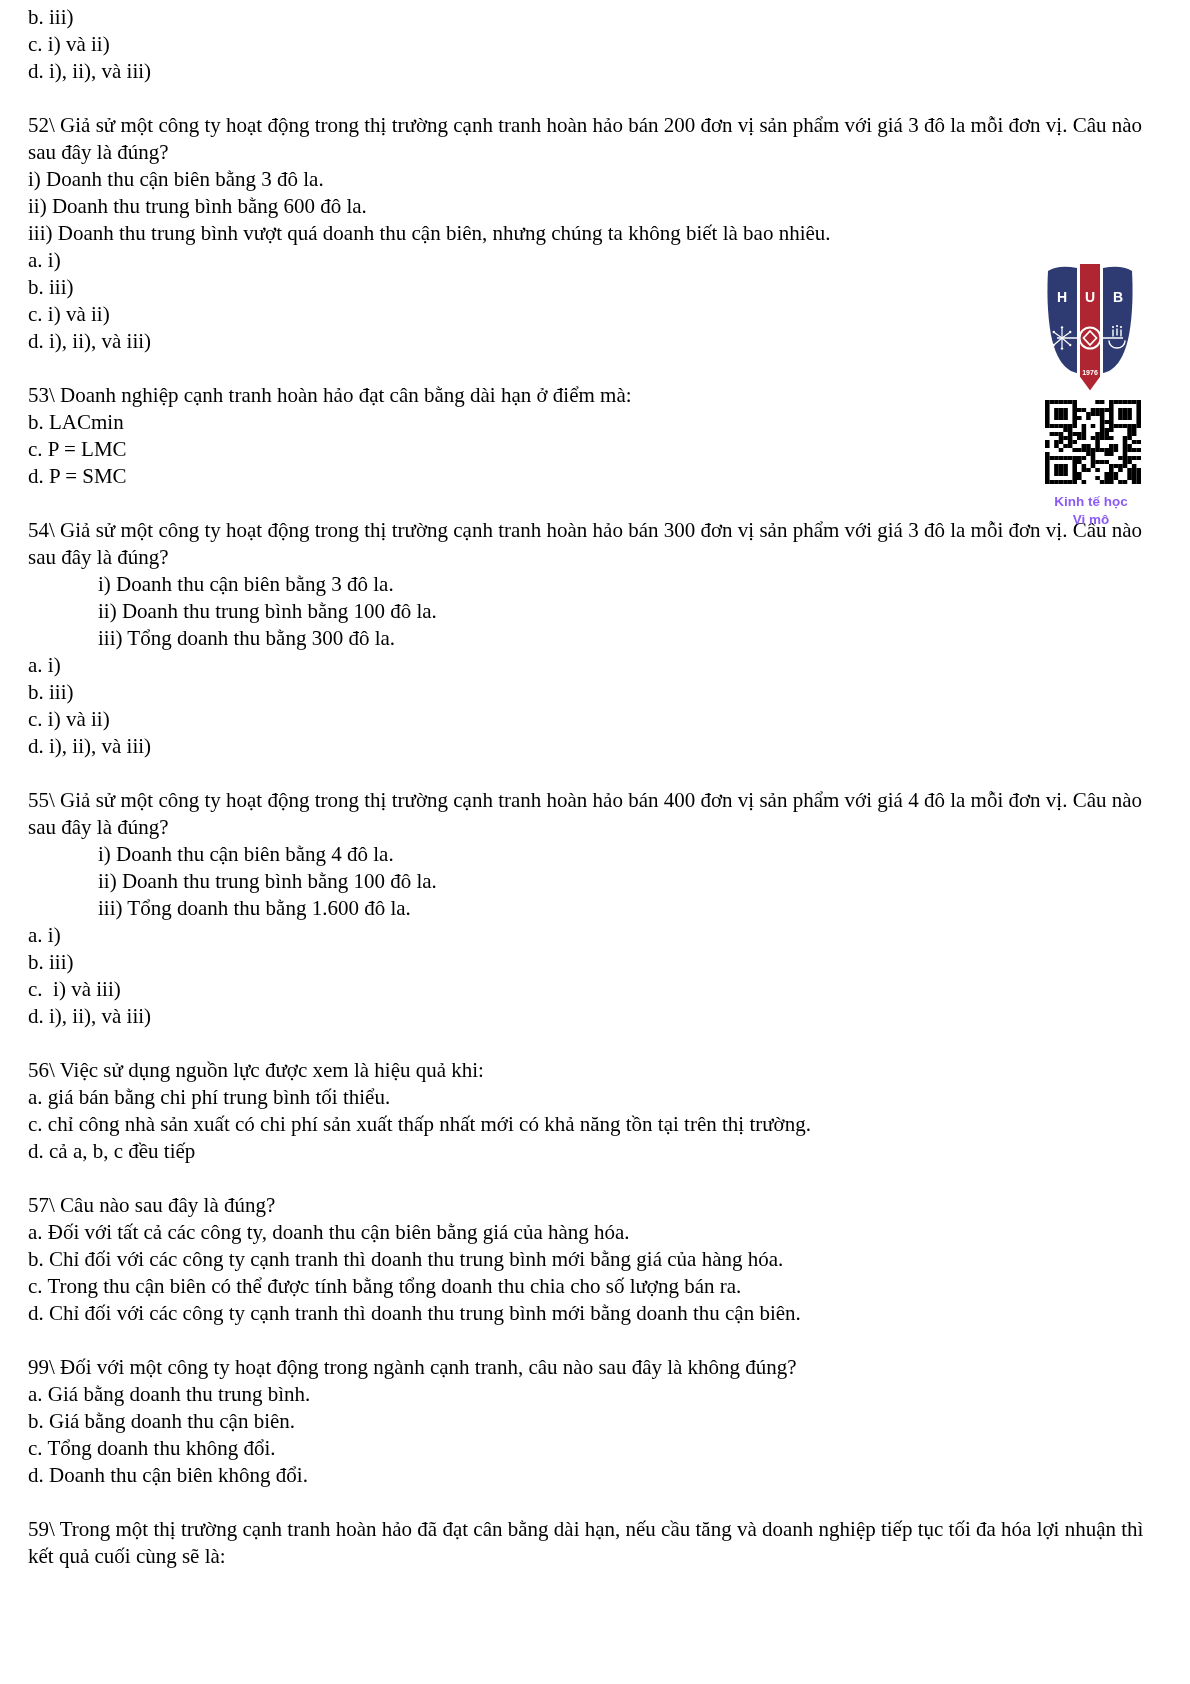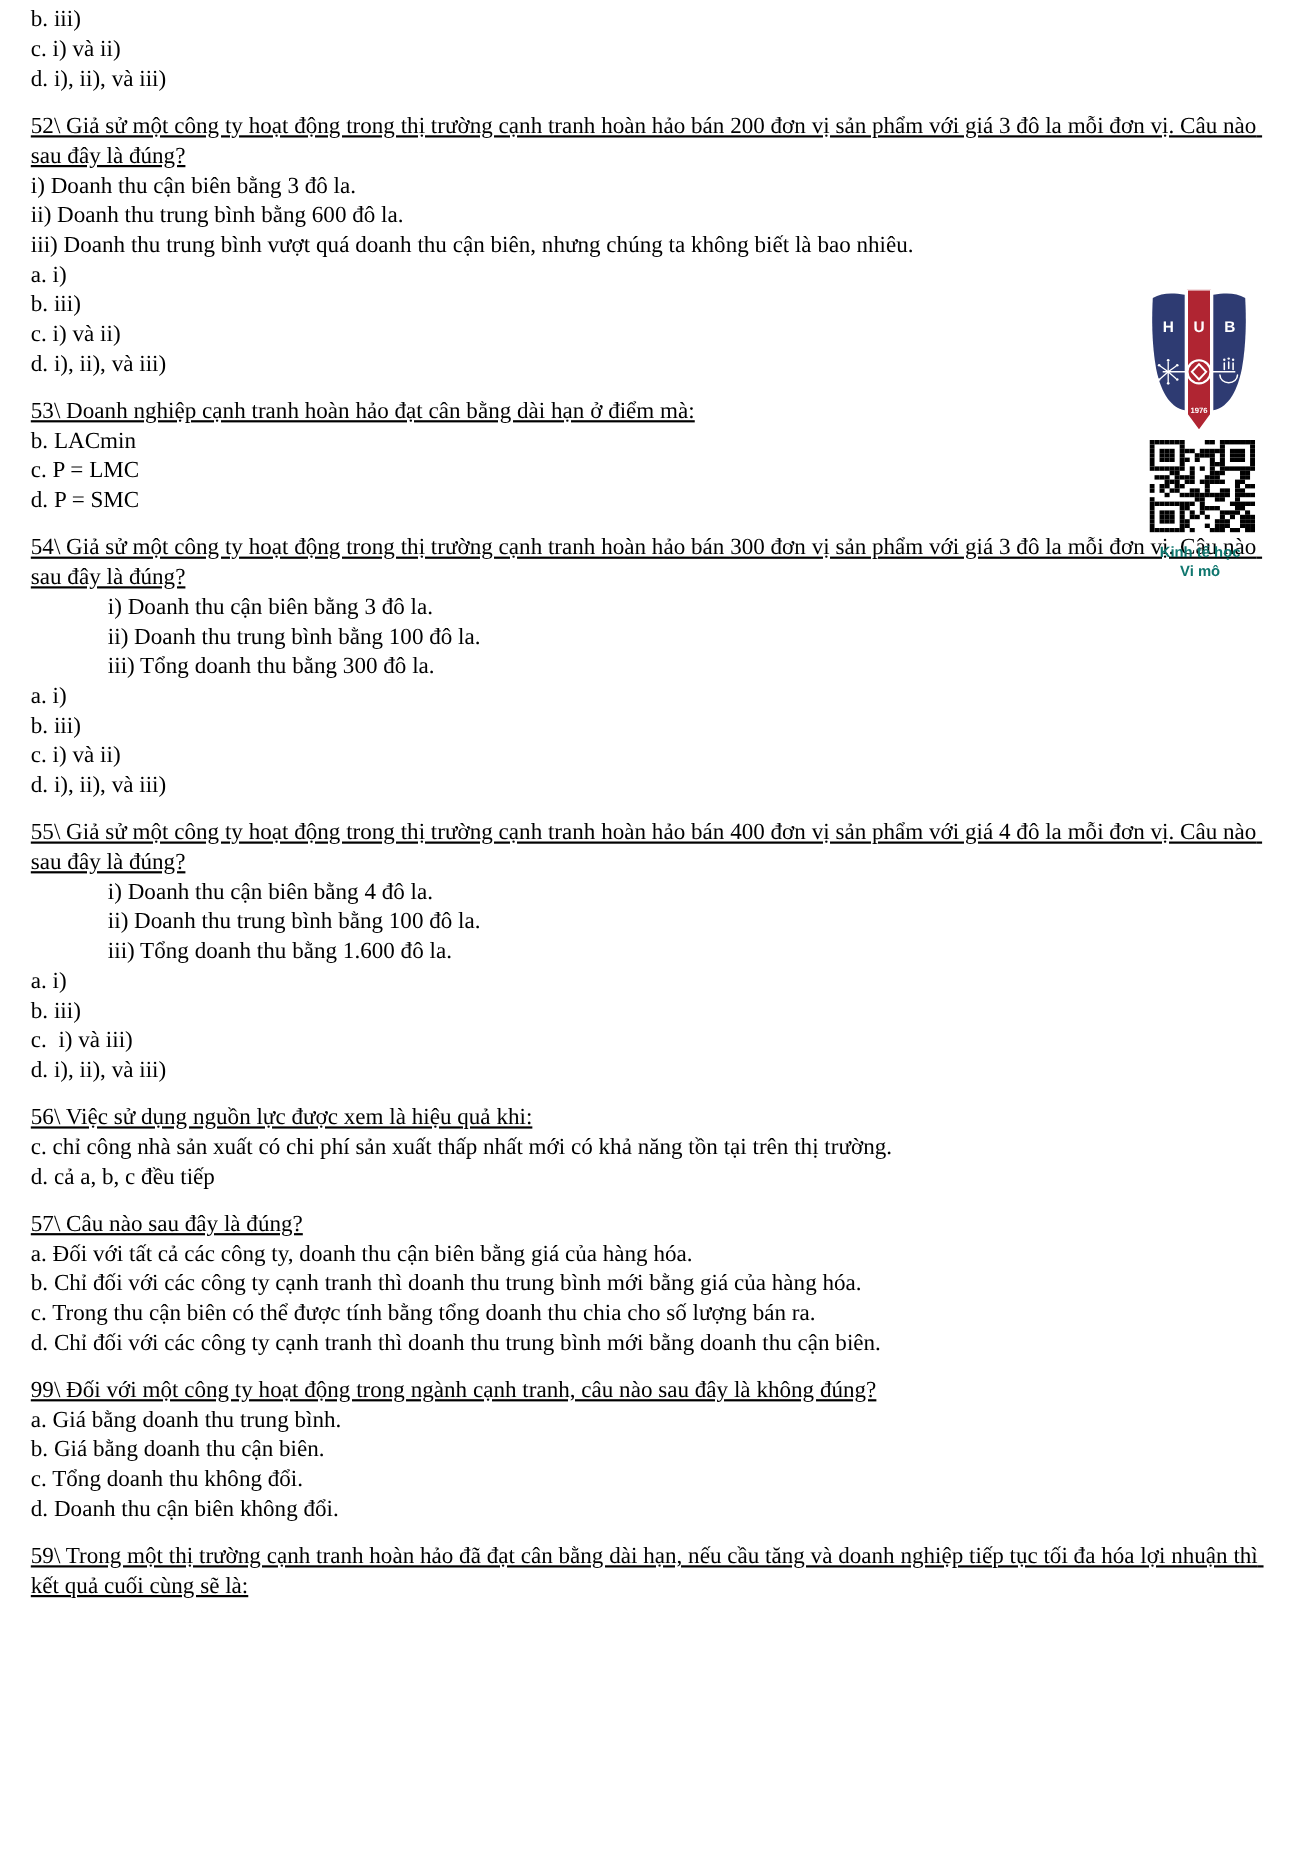--- a/index.html
+++ b/index.html
@@ -9,21 +9,21 @@
     font-family:"Liberation Serif", serif;
     font-size:21px;
   }
   .doc{
     position:absolute;left:28px;top:4px;width:1130px;
   }
   .line{
     line-height:27px;
     white-space:pre-wrap;
   }
-  .stem{margin-top:16px;text-decoration:underline;}
+  .stem{margin-top:27px;}
   .statement.indented{padding-left:70px;}
   .brand{
     position:absolute;left:0;top:0;width:0;height:0;
   }
   .logo-box{position:absolute;left:1046px;top:263px;width:88px;height:130px;}
   .qr-box{position:absolute;left:1045px;top:400px;width:96px;height:84px;}
   .caption{
     position:absolute;left:1038px;top:493px;width:106px;
     text-align:center;
     font-family:"Liberation Sans", sans-serif;
@@ -61,20 +61,21 @@
       <div class="line option">d. i), ii), và iii)</div>
       <div class="line stem">55\ Giả sử một công ty hoạt động trong thị trường cạnh tranh hoàn hảo bán 400 đơn vị sản phẩm với giá 4 đô la mỗi đơn vị. Câu nào sau đây là đúng?</div>
       <div class="line statement indented">i) Doanh thu cận biên bằng 4 đô la.</div>
       <div class="line statement indented">ii) Doanh thu trung bình bằng 100 đô la.</div>
       <div class="line statement indented">iii) Tổng doanh thu bằng 1.600 đô la.</div>
       <div class="line option">a. i)</div>
       <div class="line option">b. iii)</div>
       <div class="line option">c.  i) và iii)</div>
       <div class="line option">d. i), ii), và iii)</div>
       <div class="line stem">56\ Việc sử dụng nguồn lực được xem là hiệu quả khi:</div>
+      <div class="line option">a. giá bán bằng chi phí trung bình tối thiểu.</div>
       <div class="line option">c. chỉ công nhà sản xuất có chi phí sản xuất thấp nhất mới có khả năng tồn tại trên thị trường.</div>
       <div class="line option">d. cả a, b, c đều tiếp</div>
       <div class="line stem">57\ Câu nào sau đây là đúng?</div>
       <div class="line option">a. Đối với tất cả các công ty, doanh thu cận biên bằng giá của hàng hóa.</div>
       <div class="line option">b. Chỉ đối với các công ty cạnh tranh thì doanh thu trung bình mới bằng giá của hàng hóa.</div>
       <div class="line option">c. Trong thu cận biên có thể được tính bằng tổng doanh thu chia cho số lượng bán ra.</div>
       <div class="line option">d. Chỉ đối với các công ty cạnh tranh thì doanh thu trung bình mới bằng doanh thu cận biên.</div>
       <div class="line stem">99\ Đối với một công ty hoạt động trong ngành cạnh tranh, câu nào sau đây là không đúng?</div>
       <div class="line option">a. Giá bằng doanh thu trung bình.</div>
       <div class="line option">b. Giá bằng doanh thu cận biên.</div>
@@ -375,19 +376,19 @@
           <rect x="12" y="20" width="1" height="1" fill="#000000"></rect>
           <rect x="13" y="20" width="1" height="1" fill="#000000"></rect>
           <rect x="14" y="20" width="1" height="1" fill="#000000"></rect>
           <rect x="16" y="20" width="1" height="1" fill="#000000"></rect>
           <rect x="17" y="20" width="1" height="1" fill="#000000"></rect>
           <rect x="19" y="20" width="1" height="1" fill="#000000"></rect>
           <rect x="20" y="20" width="1" height="1" fill="#000000"></rect>
         </svg>
     </div>
 
-    <div class="caption" style="color: #0f766e;">
+    <div class="caption" style="color: #8b5cf6;">
       <div>Kinh tế học</div>
       <div>Vi mô</div>
     </div>
 
   </div>
 </div>
 
 </body></html>

